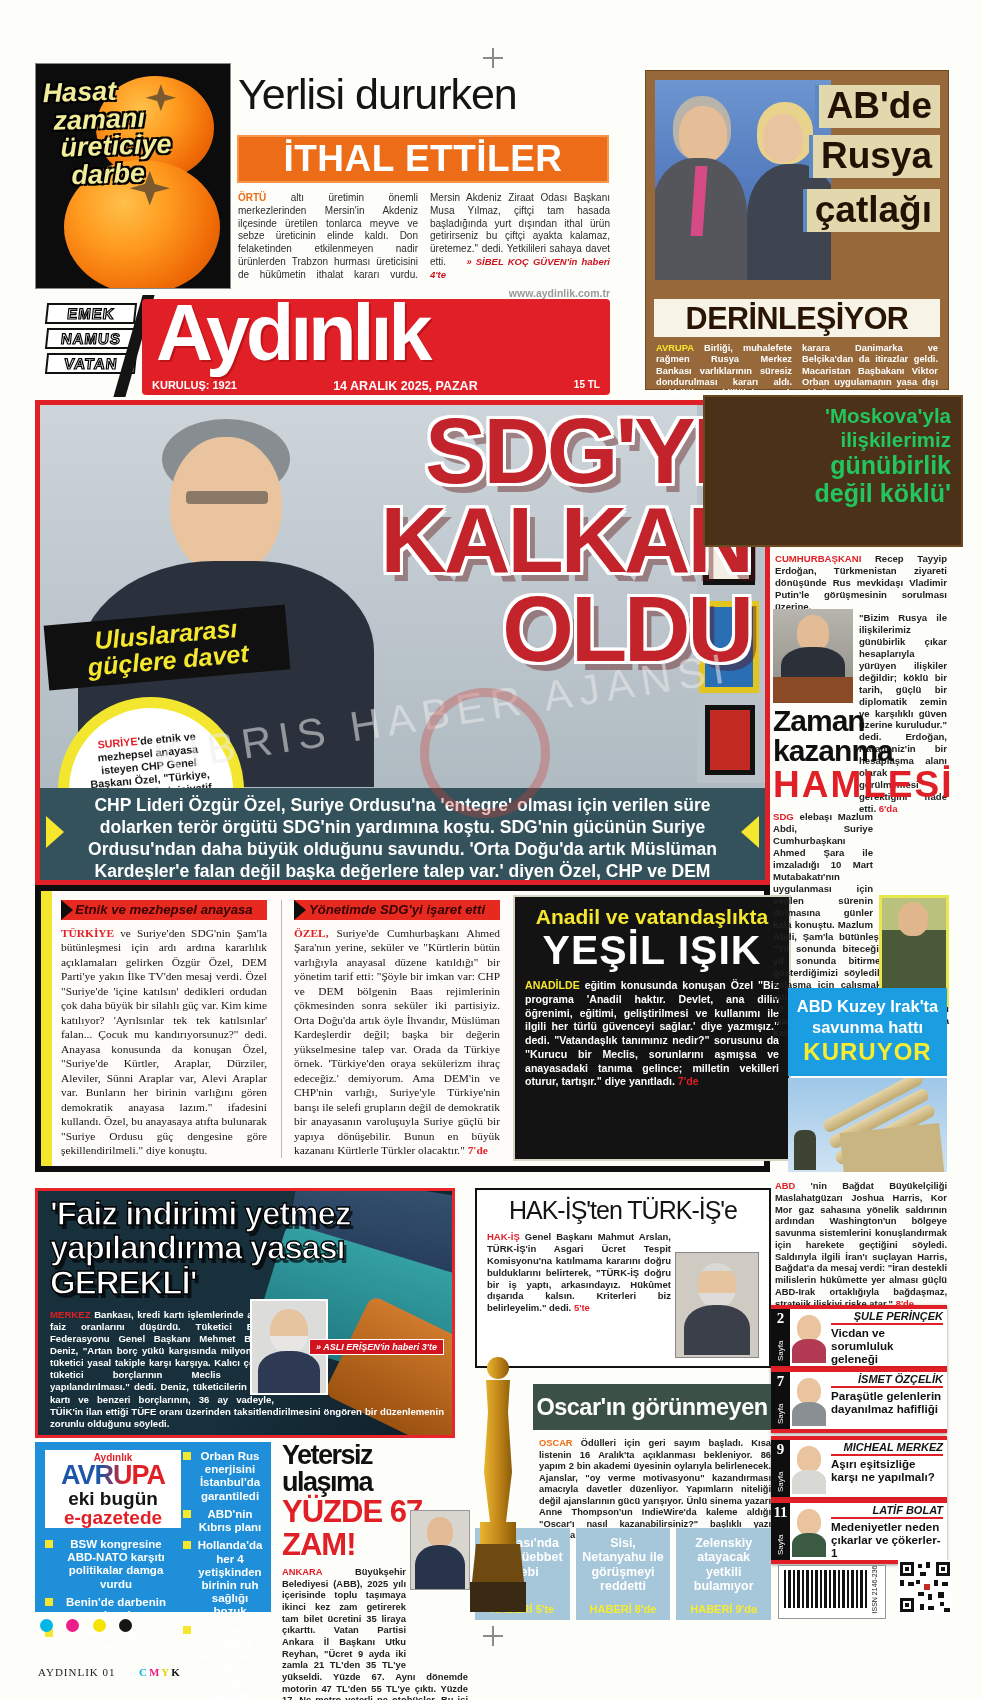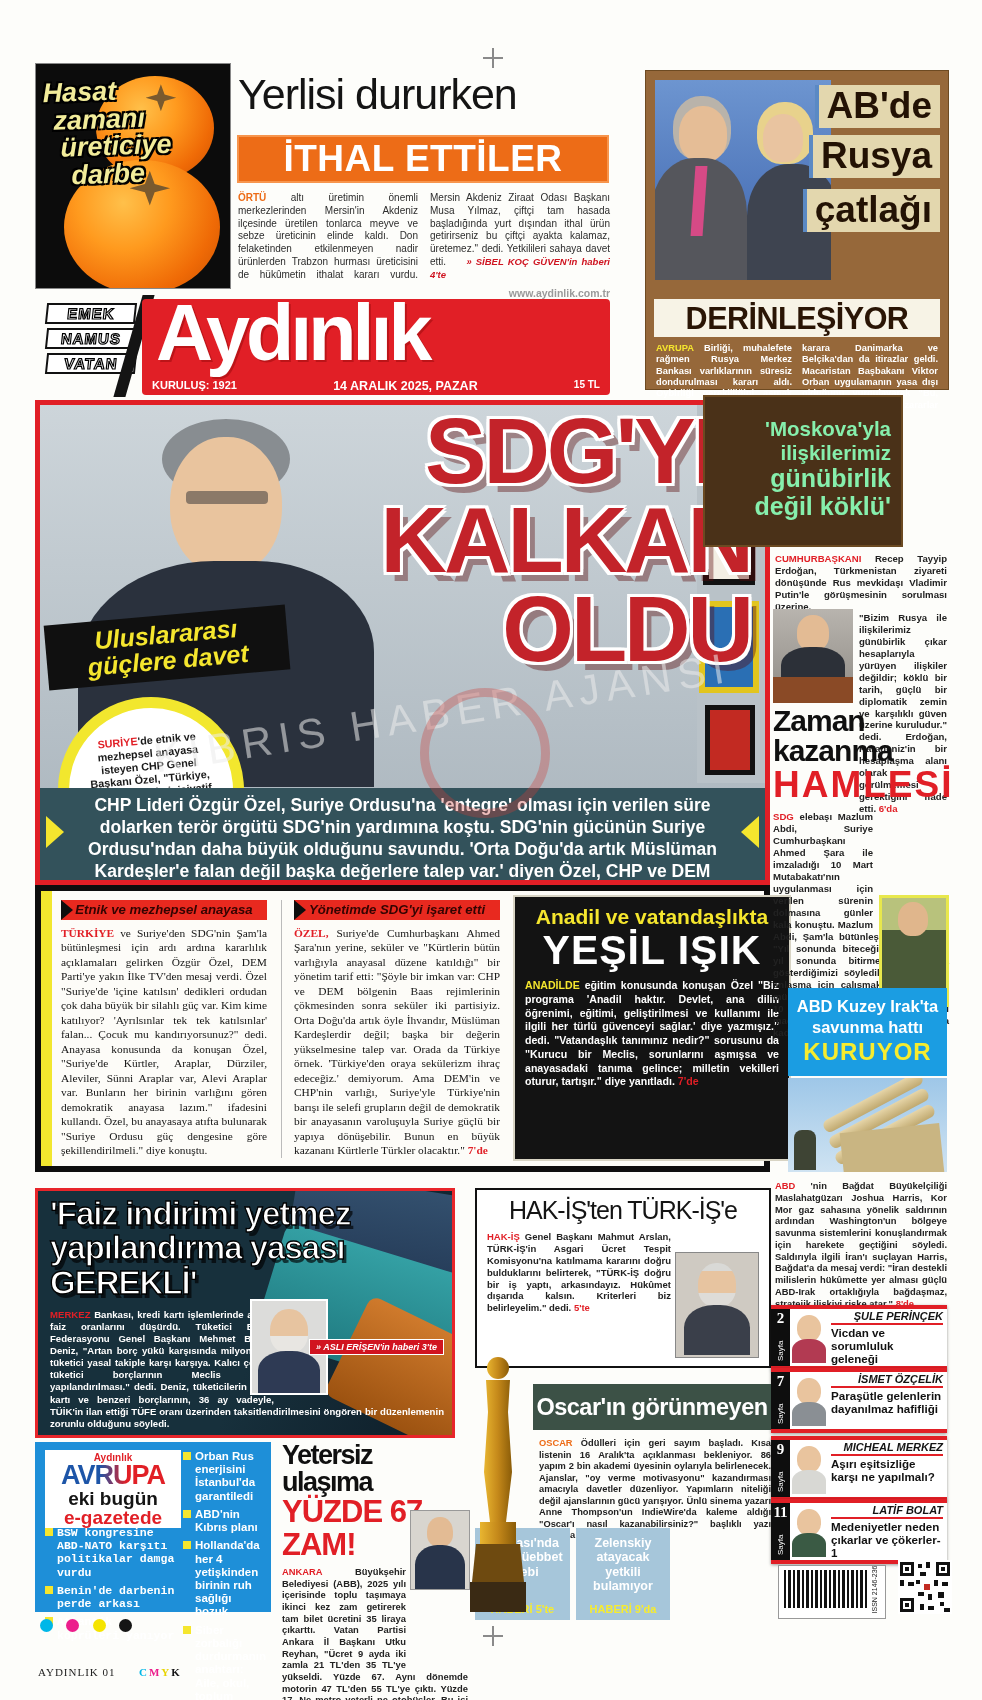--- a/index.html
+++ b/index.html
@@ -88,22 +88,22 @@
   .colbody{font-family:"Liberation Serif",serif;font-size:11.4px;line-height:1.27;margin-top:6px;color:#141414;text-align:justify;}
   .lead-r{color:#e11f26;font-weight:900;}
   #col1{position:absolute;left:20px;top:9px;width:206px;}
   #col2{position:absolute;left:240px;top:9px;width:206px;border-left:1px solid #bbb;padding-left:12px;}
   #col3{position:absolute;left:472px;top:4px;width:278px;height:266px;background:#131313;border:2px solid #d8d4c4;
        box-sizing:border-box;padding:8px 10px;}
   #col3 .t1{color:#f5e62e;font-weight:900;font-size:21px;text-align:center;}
   #col3 .t2{color:#fff;font-weight:900;font-size:41px;text-align:center;letter-spacing:1px;line-height:1.05;}
   #col3 .body{color:#fff;font-weight:bold;font-size:10.6px;line-height:1.3;margin-top:7px;text-align:justify;}
   
-  #mosk{left:703px;top:395px;width:200px;height:152px;background:#4a3118;border:2px solid #6b4a22;box-sizing:border-box;
-       color:#86efac;font-weight:900;text-align:right;padding:20px 10px;}
+  #mosk{left:703px;top:395px;width:260px;height:152px;background:#4a3118;border:2px solid #6b4a22;box-sizing:border-box;
+       color:#22c55e;font-weight:900;text-align:right;padding:7px 10px;}
   #mosk .l1{font-size:20.5px;}#mosk .l2,#mosk .l3{font-size:25px;line-height:1.1;}
   #erd{left:775px;top:553px;width:172px;height:150px;font-size:9.6px;font-weight:bold;line-height:1.24;color:#222;text-align:justify;}
   #erd-photo{position:absolute;left:-2px;top:56px;width:80px;height:94px;background:linear-gradient(#b8b4ae,#8e8a84);overflow:hidden;}
   #erd-photo .pod{position:absolute;left:0;bottom:0;width:100%;height:26px;background:#8a4a26;}
   #erd .b2{margin-left:84px;width:88px;text-align:justify;}
   #zam-k{left:773px;top:706px;width:176px;}
   #zam-k .h1{font-size:30px;font-weight:900;letter-spacing:-1px;color:#101010;line-height:1;}
   #zam-k .h2{font-size:37px;font-weight:900;letter-spacing:2px;color:#e11f26;line-height:1;}
   #zam-k .body{margin-top:8px;font-size:9.6px;font-weight:bold;line-height:1.25;color:#222;text-align:justify;}
   .fl-sp{float:right;}
@@ -163,23 +163,23 @@
   .brief .bref{color:#f7ec2e;font-size:11px;font-weight:900;}
   
   #avrupa{left:35px;top:1442px;width:236px;height:170px;background:#1e8fd8;padding:6px;box-sizing:border-box;}
   #av-white{position:absolute;left:10px;top:8px;width:136px;height:78px;background:#fff;text-align:center;padding-top:2px;box-sizing:border-box;}
   #av-mini{font-size:10px;font-weight:900;color:#e11f26;}
   #av-t1{font-size:27px;font-weight:900;letter-spacing:-1px;line-height:.95;
        background:linear-gradient(90deg,#1d55a8 40%,#e11f26 60%);-webkit-background-clip:text;background-clip:text;color:transparent;}
   #av-t2{font-size:19px;font-weight:900;color:#141414;line-height:1;}
   #av-t3{font-size:19px;font-weight:900;color:#e11f26;line-height:1.05;}
   .av-col{position:absolute;top:8px;width:106px;color:#fff;font-weight:bold;font-size:11.5px;line-height:1.15;}
-  .av-col.l{left:10px;top:84px;width:130px;font-family:Liberation Mono, monospace;}
+  .av-col.l{left:10px;top:96px;width:130px;}
   .av-col.r{left:148px;width:82px;}
-  .av-item{margin-bottom:5px;position:relative;padding-left:12px;}
+  .av-item{margin-bottom:5px;position:relative;padding-left:12px;text-align:center;}
   .av-item:before{content:"";position:absolute;left:0;top:2px;width:8px;height:8px;background:#f5e62e;}
   
   #zamc{left:282px;top:1442px;width:186px;height:178px;}
   #zamc .h1{font-size:27px;font-weight:900;letter-spacing:-1.5px;color:#101010;line-height:1;}
   #zamc .h2{font-size:31px;font-weight:900;letter-spacing:-1px;color:#e11f26;line-height:1.05;}
   #zamc .body{margin-top:5px;font-size:9.4px;font-weight:600;line-height:1.24;color:#222;text-align:justify;}
   #reyhan{position:absolute;right:-2px;top:68px;width:58px;height:78px;background:#d8d5cf;border:1px solid #999;overflow:hidden;}
   
   #dots{left:40px;top:1618px;}
   #dots span{display:inline-block;width:13px;height:13px;border-radius:50%;margin-right:9px;}
@@ -515,20 +515,24 @@
       <span class="ref">11'de</span>
     </div>
   </div>
 
   <div id="briefs" class="abs">
     <div class="brief">
       <span>Dilovası'nda yedi müebbet talebi</span>
       <span class="bref">HABERİ 5'te</span>
     </div>
     <div class="brief">
+      <span>Sisi, Netanyahu ile görüşmeyi reddetti</span>
+      <span class="bref">HABERİ 8'de</span>
+    </div>
+    <div class="brief">
       <span>Zelenskiy atayacak yetkili bulamıyor</span>
       <span class="bref">HABERİ 9'da</span>
     </div>
   </div>
 
   <div id="avrupa" class="abs">
     <div id="av-white">
       <div id="av-mini">Aydınlık</div>
       <div id="av-t1">AVRUPA</div>
       <div id="av-t2">eki bugün</div>

